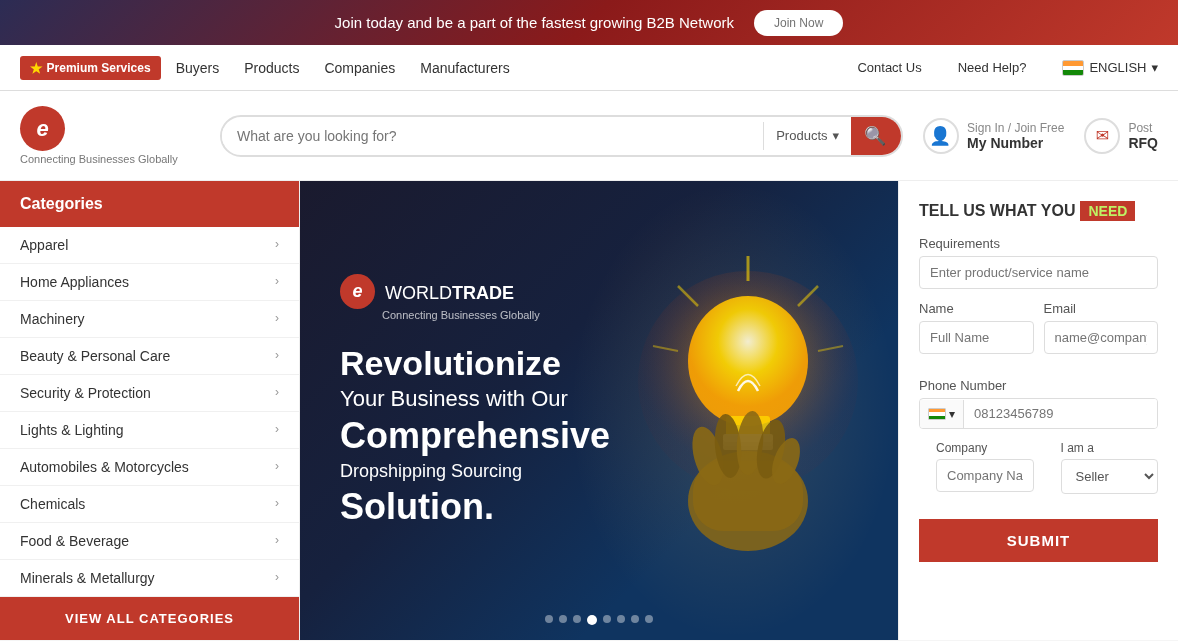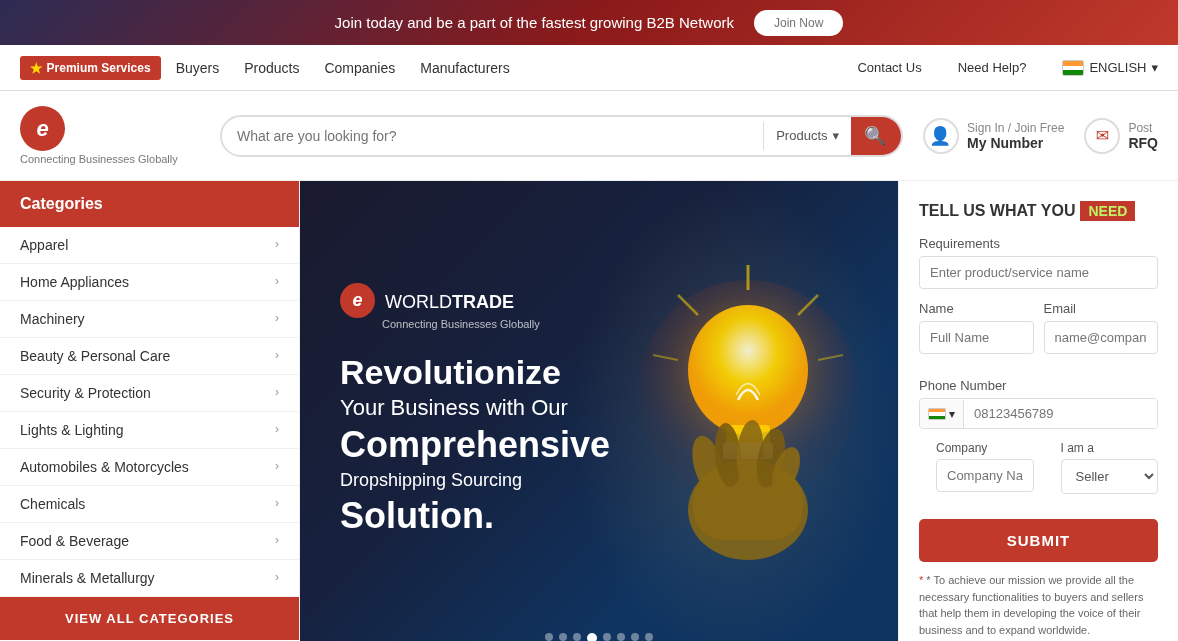--- a/index.html
+++ b/index.html
@@ -390,21 +390,21 @@
       outline: none;
     }
     .submit-btn {
       width: 100%;
       background: #c0392b;
       color: white;
       border: none;
       padding: 13px;
       font-size: 15px;
       font-weight: bold;
-      border-radius: 5px;
+      border-radius: 0;
       cursor: pointer;
       letter-spacing: 1px;
       margin-bottom: 10px;
     }
     .form-disclaimer {
       font-size: 11px;
       color: #666;
       line-height: 1.5;
     }
     .form-disclaimer .red { color: #c0392b; }
@@ -641,19 +641,15 @@
         <div class="company-label">I am a</div>
         <select class="iam-select">
           <option>Seller</option>
           <option>Buyer</option>
           <option>Manufacturer</option>
         </select>
       </div>
     </div>
 
     <button class="submit-btn">SUBMIT</button>
-    <p class="form-disclaimer">
-      <span class="red">*</span>
-      <span>* To achieve our mission we provide all the necessary functionalities to buyers and sellers that help them in developing the voice of their business and to expand worldwide.</span>
-    </p>
   </aside>
 
 </div>
 
 </body></html>

